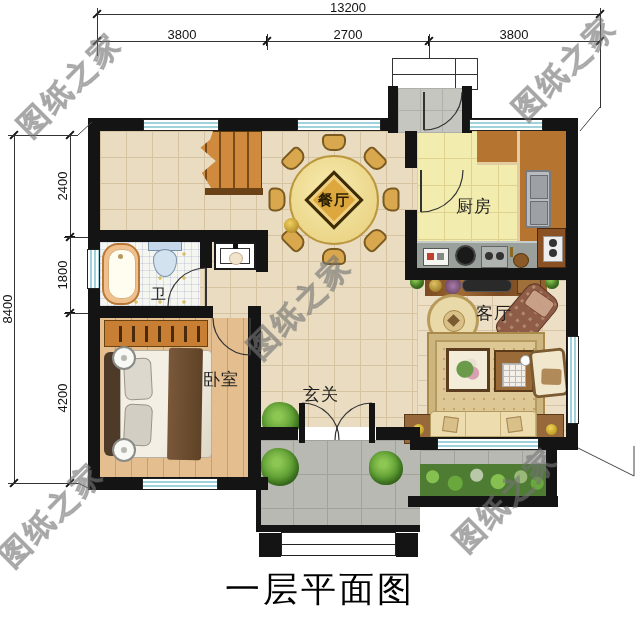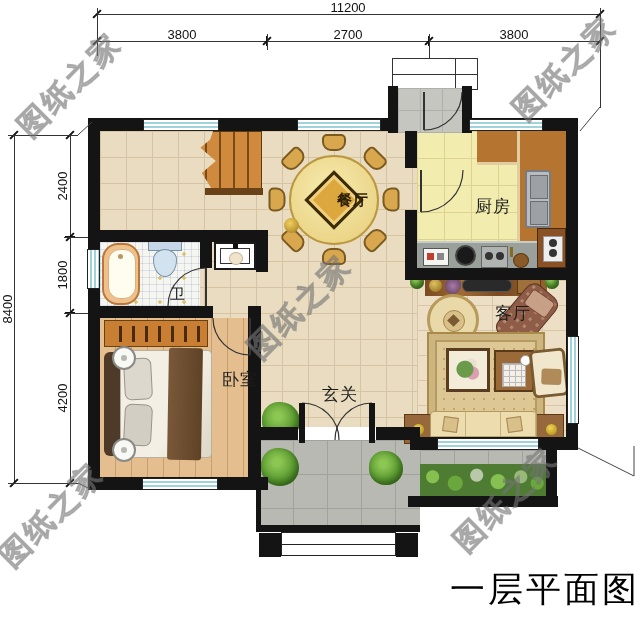--- a/index.html
+++ b/index.html
@@ -19,38 +19,38 @@
   .win-v{position:absolute;background:repeating-linear-gradient(90deg,#ffffff 0 2px,#9fd2da 2px 4px);border:1px solid #222;box-sizing:border-box;}
   
   .floor-hall{background:#e9dcc0;background-image:linear-gradient(#d5c3a1 1px,transparent 1px),linear-gradient(90deg,#d5c3a1 1px,transparent 1px);background-size:26px 26px;}
   .floor-kitchen{background:#f2ecaf;background-image:linear-gradient(#ddd290 1px,transparent 1px),linear-gradient(90deg,#ddd290 1px,transparent 1px);background-size:27px 27px;}
   .floor-living{background:#ecdfc6;background-image:linear-gradient(#d8c6a6 1px,transparent 1px),linear-gradient(90deg,#d8c6a6 1px,transparent 1px);background-size:25px 25px;}
   .floor-bath{background:#f6f6f1;background-image:radial-gradient(circle,rgba(215,180,70,.75) 1.5px,transparent 2px),linear-gradient(rgba(150,160,200,.28) 1px,transparent 1px),linear-gradient(90deg,rgba(150,160,200,.28) 1px,transparent 1px);background-size:24px 24px,7px 7px,7px 7px;}
   .floor-bed{background:repeating-linear-gradient(90deg,#e4be8e 0 15px,#c99e6c 15px 16px);}
   .floor-porch{background:#b9b9b3;background-image:linear-gradient(#a2a29a 1px,transparent 1px),linear-gradient(90deg,#a2a29a 1px,transparent 1px);background-size:34px 34px;}
   .floor-vest{background:#c5c6c0;background-image:linear-gradient(#afb0aa 1px,transparent 1px),linear-gradient(90deg,#afb0aa 1px,transparent 1px);background-size:22px 22px;}
   
-  .rlabel{position:absolute;font-size:17px;color:#1c1c1c;letter-spacing:1px;white-space:nowrap;margin-left:19px;}
+  .rlabel{position:absolute;font-size:17px;color:#1c1c1c;letter-spacing:1px;white-space:nowrap;}
   .wm{position:absolute;font-size:30px;font-weight:bold;letter-spacing:3px;color:rgba(128,128,128,.34);
       -webkit-text-stroke:1px rgba(110,110,110,.45);transform:translate(-50%,-50%) rotate(-45deg);white-space:nowrap;}
-  .title{position:absolute;left:0;right:0;top:566px;text-align:right;font-size:35px;color:#000;letter-spacing:3px;}
+  .title{position:absolute;left:0;right:0;top:566px;text-align:center;font-size:35px;color:#000;letter-spacing:3px;}
   
   .chair{position:absolute;left:-12px;top:-9px;width:24px;height:17px;background:#d9a84e;border:2px solid #7a5a20;border-radius:5px 5px 9px 9px;box-sizing:border-box;}
   .plant{position:absolute;border-radius:46% 54% 50% 50%;background:radial-gradient(circle at 42% 38%,#8cc653 12%,#5a9a30 55%,#39701f 100%);box-shadow:inset -2px -3px 6px rgba(20,50,10,.5);}
   svg{position:absolute;left:0;top:0;pointer-events:none;}
 </style>
 </head>
 <body>
 
 <div id="canvas">
 
   <div>
 
     <div class="dline" style="left:97px;top:14px;width:503px;height:1px;"></div>
-    <div class="dlabel" style="left:348px;top:0px;">11200</div>
+    <div class="dlabel" style="left:348px;top:0px;">13200</div>
     <span class="tick" style="left:97px;top:14px;"></span>
     <span class="tick" style="left:600px;top:14px;"></span>
 
     <div class="dline" style="left:97px;top:41px;width:503px;height:1px;"></div>
     <div class="dlabel" style="left:182px;top:27px;">3800</div>
     <div class="dlabel" style="left:348px;top:27px;">2700</div>
     <div class="dlabel" style="left:514px;top:27px;">3800</div>
     <span class="tick" style="left:97px;top:41px;"></span>
     <span class="tick" style="left:267px;top:41px;"></span>
     <span class="tick" style="left:429px;top:41px;"></span>

